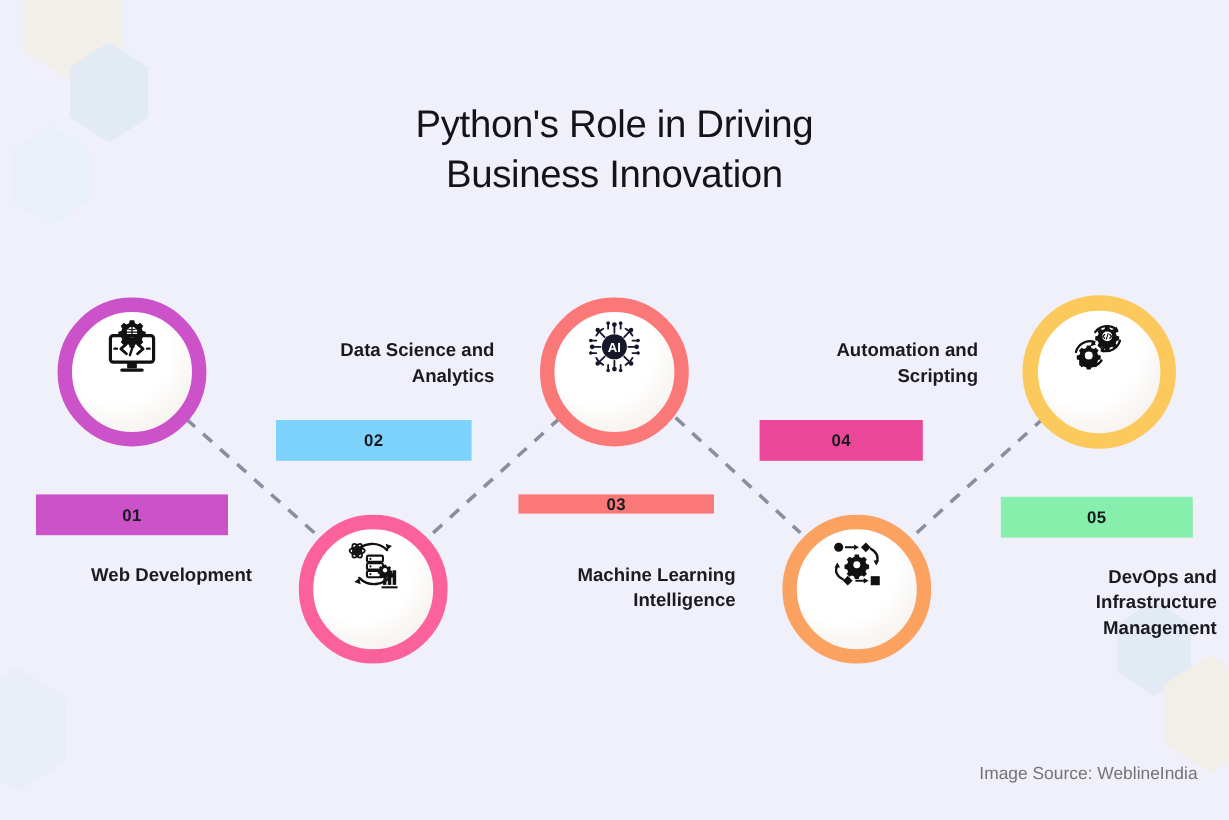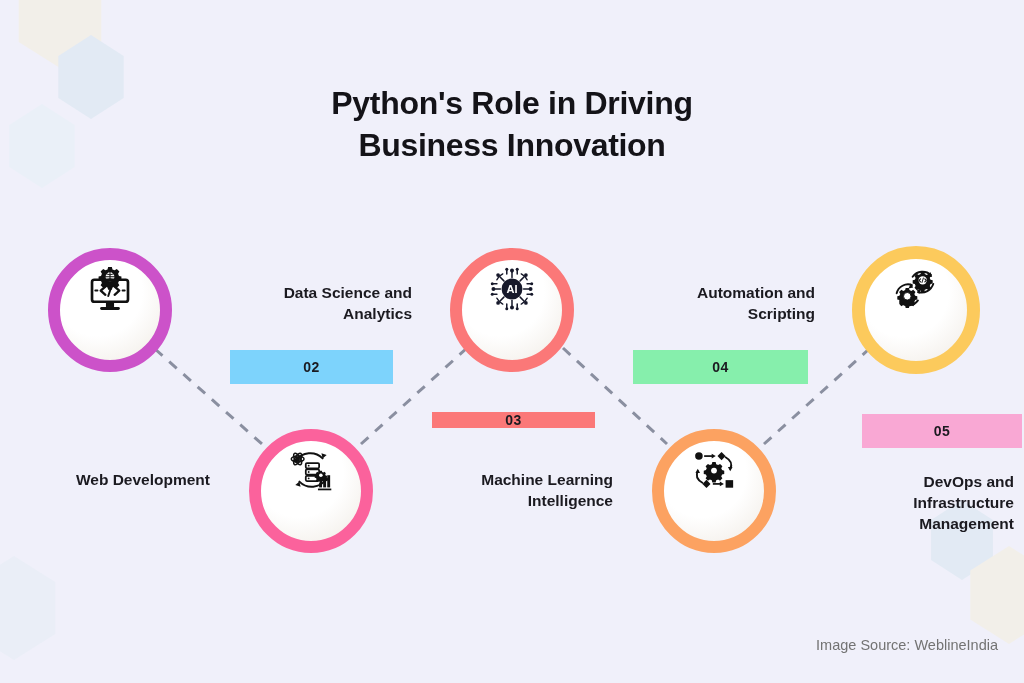--- a/index.html
+++ b/index.html
@@ -29,21 +29,21 @@
   }
 
   
   .title {
     position: absolute;
     left: 0;
     top: 82px;
     width: 1024px;
     text-align: center;
     font-size: 32px;
-    font-weight: bold;
+    font-weight: normal;
     line-height: 1.32;
     color: #141318;
     letter-spacing: -0.3px;
   }
   .title .l2 { display: block; }
 
   
   .connectors {
     position: absolute;
     left: 0;
@@ -140,20 +140,23 @@
       <rect x="43" y="72" width="14" height="9" fill="#111"></rect>
       <rect x="33" y="81" width="34" height="5" rx="2.5" fill="#111"></rect>
 
       <path d="M42,46 l-8,7 8,7" fill="none" stroke="#111" stroke-width="4" stroke-linecap="round" stroke-linejoin="round"></path>
       <path d="M58,46 l8,7 -8,7" fill="none" stroke="#111" stroke-width="4" stroke-linecap="round" stroke-linejoin="round"></path>
       <path d="M53,44 l-6,18" fill="none" stroke="#111" stroke-width="3.4" stroke-linecap="round"></path>
 
       <rect x="23" y="51" width="7" height="3.4" rx="1.7" fill="#111"></rect>
       <rect x="70" y="51" width="7" height="3.4" rx="1.7" fill="#111"></rect>
     </svg>
+  </div>
+  <div class="numbar" style="left:30px; top:412px; width:160px; height:34px; background:#cc52c9;">
+    <span>01</span>
   </div>
   <div class="caption" style="left:10px; top:470px; width:200px;">
     <div>Web Development</div>
   </div>
 
   <div class="circle" style="left:249px; top:429px; width:124px; height:124px; border:12px solid #fb629c;">
     <svg class="glyph" viewBox="0 0 100 100" fill="#111">
 
       <path d="M24,34 a30,30 0 0 1 46,-4" fill="none" stroke="#111" stroke-width="3.4" stroke-linecap="round"></path>
       <path d="M70,30 l-2,-9 9,3 Z" fill="#111"></path>
@@ -273,21 +276,21 @@
 
       <path d="M30,72 q-14,-8 -8,-20" fill="none" stroke="#111" stroke-width="3.2" stroke-linecap="round"></path>
       <path d="M18,55 l4,-7 4,7 Z"></path>
 
       <path d="M37,67 l7,7 -7,7 -7,-7 Z"></path>
       <path d="M48,74 h13" stroke="#111" stroke-width="3" fill="none"></path>
       <path d="M60,70 l7,4 -7,4 Z"></path>
       <rect x="70" y="67.5" width="13" height="13"></rect>
     </svg>
   </div>
-  <div class="numbar" style="left:633px; top:350px; width:175px; height:34px; background:#86efac;">
+  <div class="numbar" style="left:633px; top:350px; width:136px; height:34px; background:#ec4899;">
     <span>04</span>
   </div>
   <div class="caption" style="left:615px; top:283px; width:200px;">
     <div>Automation and</div>
     <div>Scripting</div>
   </div>
 
   <div class="circle" style="left:852px; top:246px; width:128px; height:128px; border:13px solid #fcca5c;">
     <svg class="glyph" viewBox="0 0 100 100" fill="#111">
 
@@ -309,21 +312,21 @@
         <circle cx="0" cy="0" r="6.4" fill="#fff"></circle>
         <circle cx="0" cy="0" r="6.4" fill="none" stroke="#111" stroke-width="1.6"></circle>
       </g>
 
       <path d="M18,58 a20,20 0 0 1 26,-14" fill="none" stroke="#111" stroke-width="3.2" stroke-linecap="round"></path>
       <path d="M42,41 l4,7 -8,2 Z"></path>
       <path d="M54,70 a20,20 0 0 1 -30,3" fill="none" stroke="#111" stroke-width="3.2" stroke-linecap="round"></path>
       <path d="M25,78 l-3,-8 8,-1 Z"></path>
     </svg>
   </div>
-  <div class="numbar" style="left:862px; top:414px; width:160px; height:34px; background:#f9a8d4;">
+  <div class="numbar" style="left:834px; top:414px; width:160px; height:34px; background:#86efac;">
     <span>05</span>
   </div>
   <div class="caption" style="left:814px; top:472px; width:200px;">
     <div>DevOps and</div>
     <div>Infrastructure</div>
     <div>Management</div>
   </div>
 
   <div class="source">Image Source: WeblineIndia</div>
 

